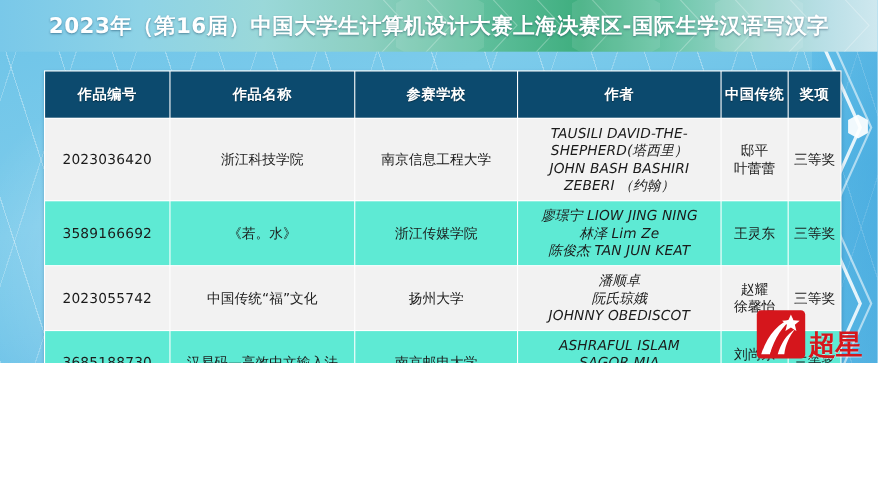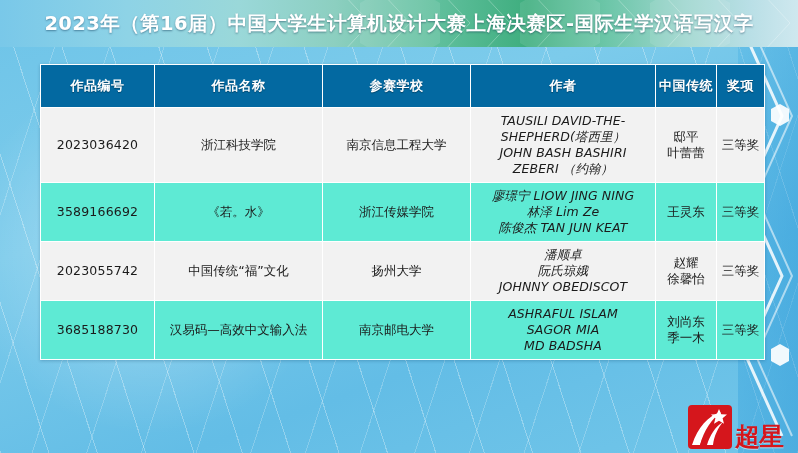--- a/index.html
+++ b/index.html
@@ -9,21 +9,21 @@
   body {
     width: 798px;
     height: 453px;
     overflow: hidden;
     font-family: "Liberation Sans", "DejaVu Sans", sans-serif;
   }
 
   #slide {
     position: relative;
     width: 798px;
-    height: 453px;
+    height: 330px;
     background: linear-gradient(160deg, #6ec4e8 0%, #7ccbeb 35%, #63bde6 70%, #72c6e9 100%);
     overflow: hidden;
   }
 
   
   .bg-lines {
     position: absolute;
     inset: 0;
     background-image:
       repeating-linear-gradient(72deg, rgba(255,255,255,0.30) 0 1px, rgba(255,255,255,0) 1px 46px),
@@ -86,21 +86,21 @@
   }
   table.award-table {
     width: 718px;
     border-collapse: separate;
     border-spacing: 1px;
     background: #ffffff;
     table-layout: fixed;
     box-shadow: 0 1px 3px rgba(0,50,90,0.25);
   }
   table.award-table th {
-    background: #0369a1;
+    background: #0c4a6e;
     color: #ffffff;
     font-size: 13px;
     font-weight: bold;
     height: 40px;
     letter-spacing: 0.5px;
     text-shadow: 0 1px 1px rgba(0,0,0,0.35);
     font-family: "DejaVu Sans", "Liberation Sans", sans-serif;
   }
   table.award-table td {
     color: #1b1b1b;

